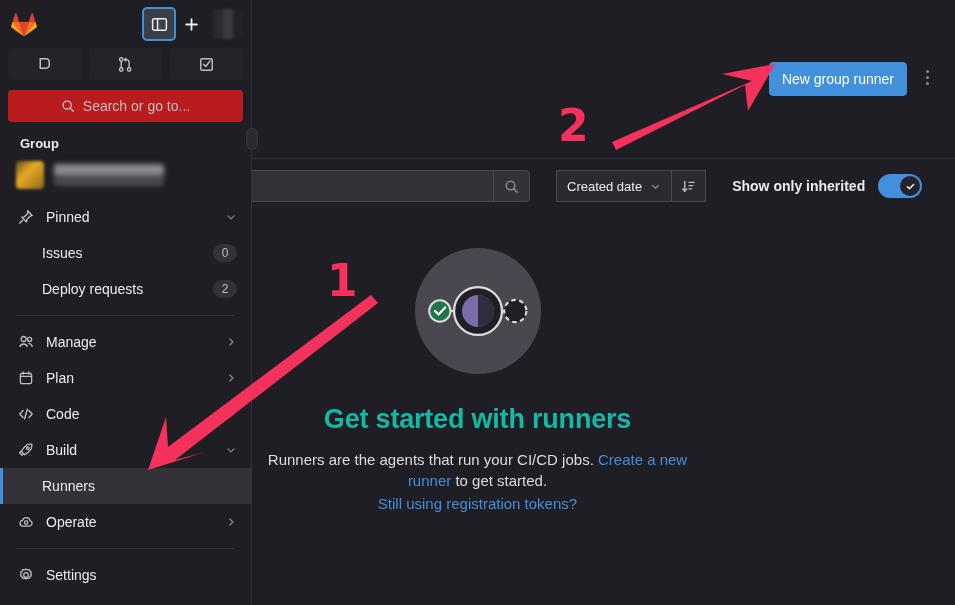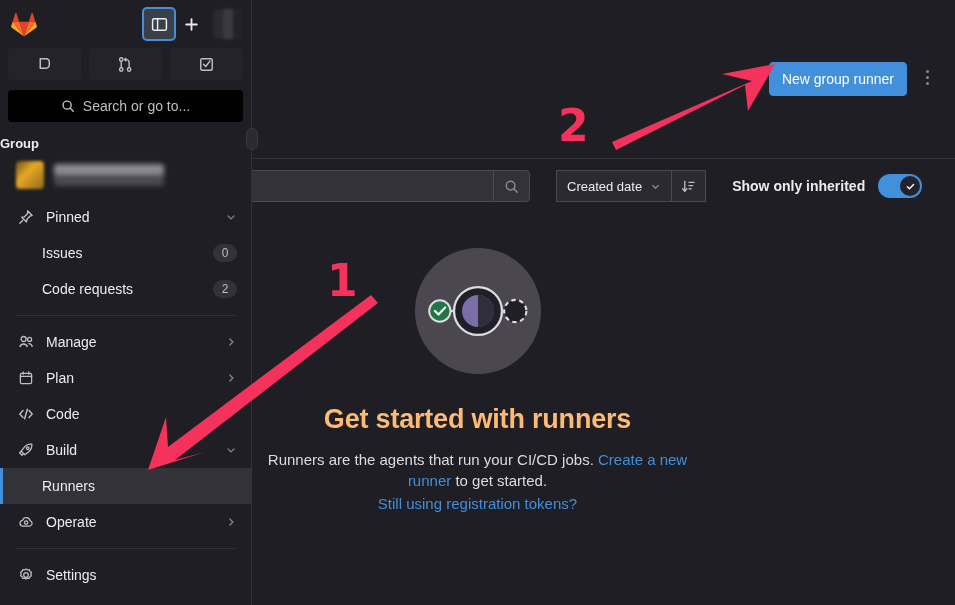--- a/index.html
+++ b/index.html
@@ -85,21 +85,21 @@
     display: flex; align-items: center; justify-content: center;
   }
 
   
   .empty-state {
     position: absolute; left: 0; top: 240px; width: 955px;
     display: flex; flex-direction: column; align-items: center;
   }
   .illus { width: 142px; height: 142px; }
   .empty-title {
-    margin-top: 22px; color: #fdba74; font-size: 27px; font-weight: bold;
+    margin-top: 22px; color: #14b8a6; font-size: 27px; font-weight: bold;
     letter-spacing: -0.2px;
   }
   .empty-desc {
     margin-top: 14px; width: 420px; text-align: center;
     color: #dcdcde; font-size: 15px; line-height: 1.42;
   }
   .empty-desc a, .empty-link { color: #428fdc; text-decoration: none; cursor: pointer; }
   .empty-link { display: block; margin-top: 3px; font-size: 15px; text-align: center; }
 
   
@@ -122,27 +122,27 @@
       linear-gradient(90deg, #2b2a31 33%, #3b3a41 33% 66%, #232229 66%),
       #2e2d34;
     background-blend-mode: normal; filter: blur(1.6px); cursor: pointer;
   }
   .quick-row { display: flex; gap: 8px; padding: 4px 8px 0 8px; }
   .quick-btn {
     flex: 1; height: 32px; border-radius: 4px; background: #242329;
     border: 0; display: flex; align-items: center; justify-content: center; cursor: pointer;
   }
   .sb-search {
-    margin: 10px 8px 0 8px; height: 32px; border-radius: 4px; background: #000000;
+    margin: 10px 8px 0 8px; height: 32px; border-radius: 4px; background: #b91c1c;
     display: flex; align-items: center; justify-content: center; gap: 8px; cursor: pointer;
   }
   .sb-search span { color: #bfbfc3; font-size: 14px; }
   .sb-scroll { flex: 1; overflow: hidden; padding-top: 6px; }
   .sb-section-label {
-    color: #ececef; font-size: 13px; font-weight: bold; padding: 8px 16px 6px 0;
+    color: #ececef; font-size: 13px; font-weight: bold; padding: 8px 16px 6px 20px;
   }
   .group-row { display: flex; align-items: center; gap: 10px; padding: 4px 16px 10px 16px; cursor: pointer; }
   .group-avatar {
     width: 28px; height: 28px; border-radius: 4px;
     background: linear-gradient(135deg,#6b5118 0%, #e8a825 40%, #8d6a1c 100%);
     filter: blur(1.4px);
   }
   .group-name-blur {
     flex: 1; height: 22px; border-radius: 3px;
     background: linear-gradient(180deg,#8b8a90 0 50%, #4a494f 50% 100%);
@@ -342,21 +342,21 @@
           </svg>
         </span>
       </div>
 
       <div class="nav-item sub">
         <span class="ni-label">Issues</span>
         <span class="ni-count">0</span>
       </div>
 
       <div class="nav-item sub">
-        <span class="ni-label">Code requests</span>
+        <span class="ni-label">Deploy requests</span>
         <span class="ni-count">2</span>
       </div>
 
       <div class="nav-sep"></div>
 
       <div class="nav-item">
         <span class="ni-icon">
           <svg width="16" height="16" viewBox="0 0 16 16" fill="none" stroke="#bfbfc3" stroke-width="1.3">
             <circle cx="5.6" cy="5" r="2.5"></circle>
               <path d="M1.8 13 a3.9 3.9 0 0 1 7.6 0"></path>

